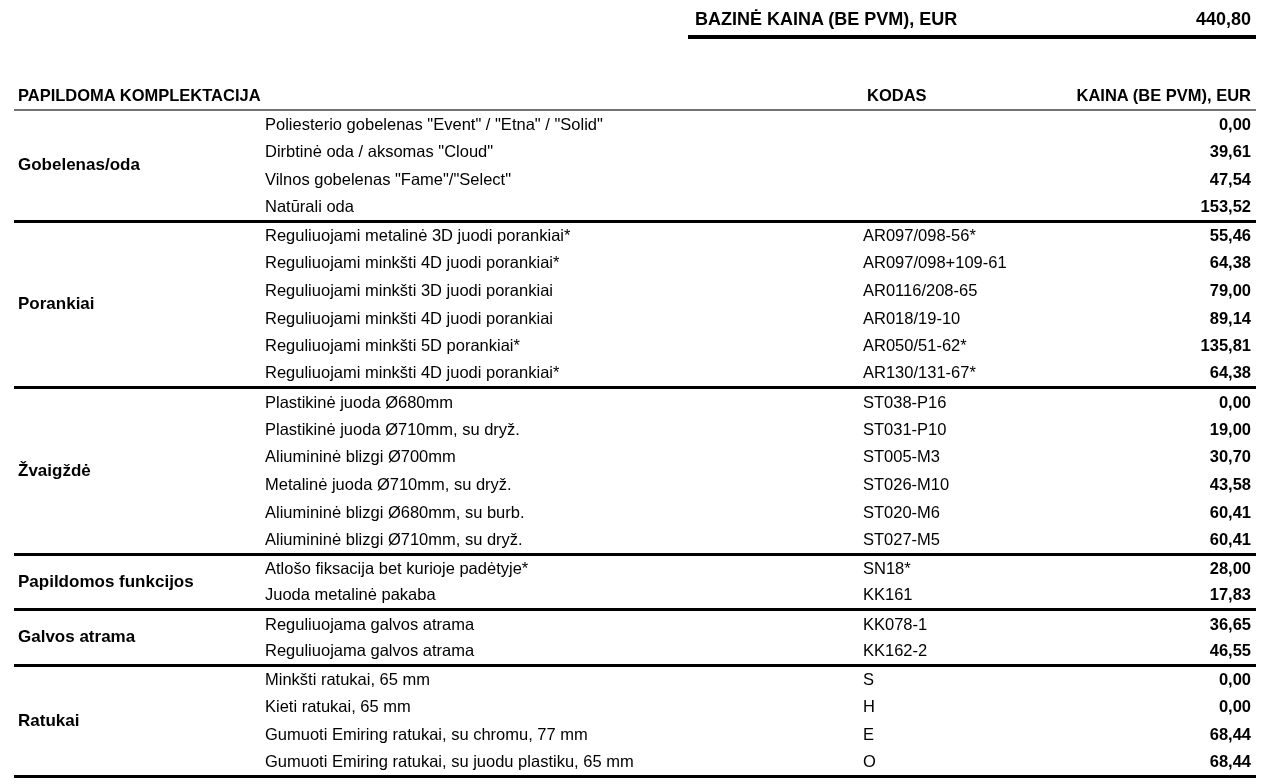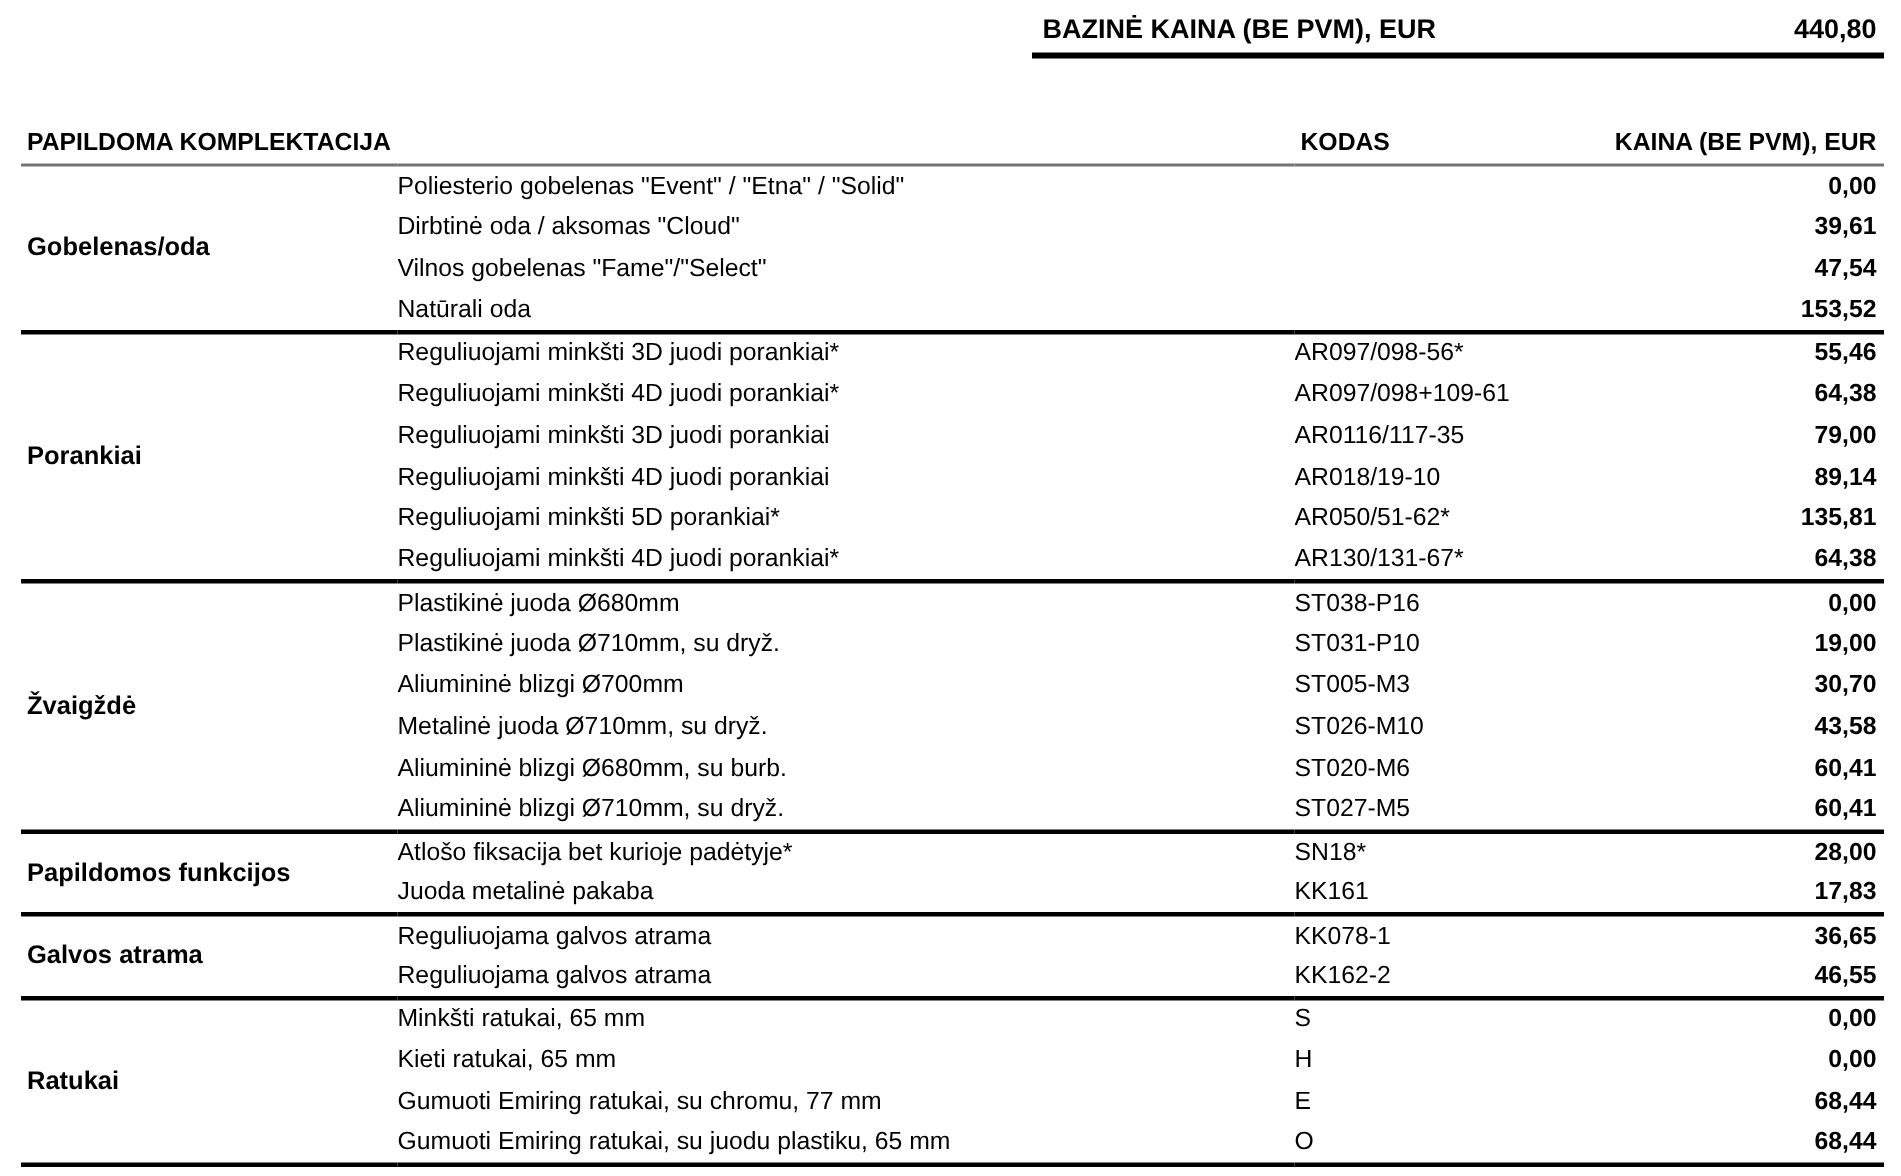--- a/index.html
+++ b/index.html
@@ -114,32 +114,32 @@
         <tr>
           <td class="desc">Natūrali oda</td>
           <td class="code"></td>
           <td class="price">153,52</td>
         </tr>
       </tbody>
 
       <tbody>
         <tr>
           <td class="group" rowspan="6">Porankiai</td>
-          <td class="desc">Reguliuojami minkšti 3D juodi porankiai*</td>
+          <td class="desc">Reguliuojami metalinė 3D juodi porankiai*</td>
           <td class="code">AR097/098-56*</td>
           <td class="price">55,46</td>
         </tr>
         <tr>
           <td class="desc">Reguliuojami minkšti 4D juodi porankiai*</td>
           <td class="code">AR097/098+109-61</td>
           <td class="price">64,38</td>
         </tr>
         <tr>
           <td class="desc">Reguliuojami minkšti 3D juodi porankiai</td>
-          <td class="code">AR0116/117-35</td>
+          <td class="code">AR0116/208-65</td>
           <td class="price">79,00</td>
         </tr>
         <tr>
           <td class="desc">Reguliuojami minkšti 4D juodi porankiai</td>
           <td class="code">AR018/19-10</td>
           <td class="price">89,14</td>
         </tr>
         <tr>
           <td class="desc">Reguliuojami minkšti 5D porankiai*</td>
           <td class="code">AR050/51-62*</td>

